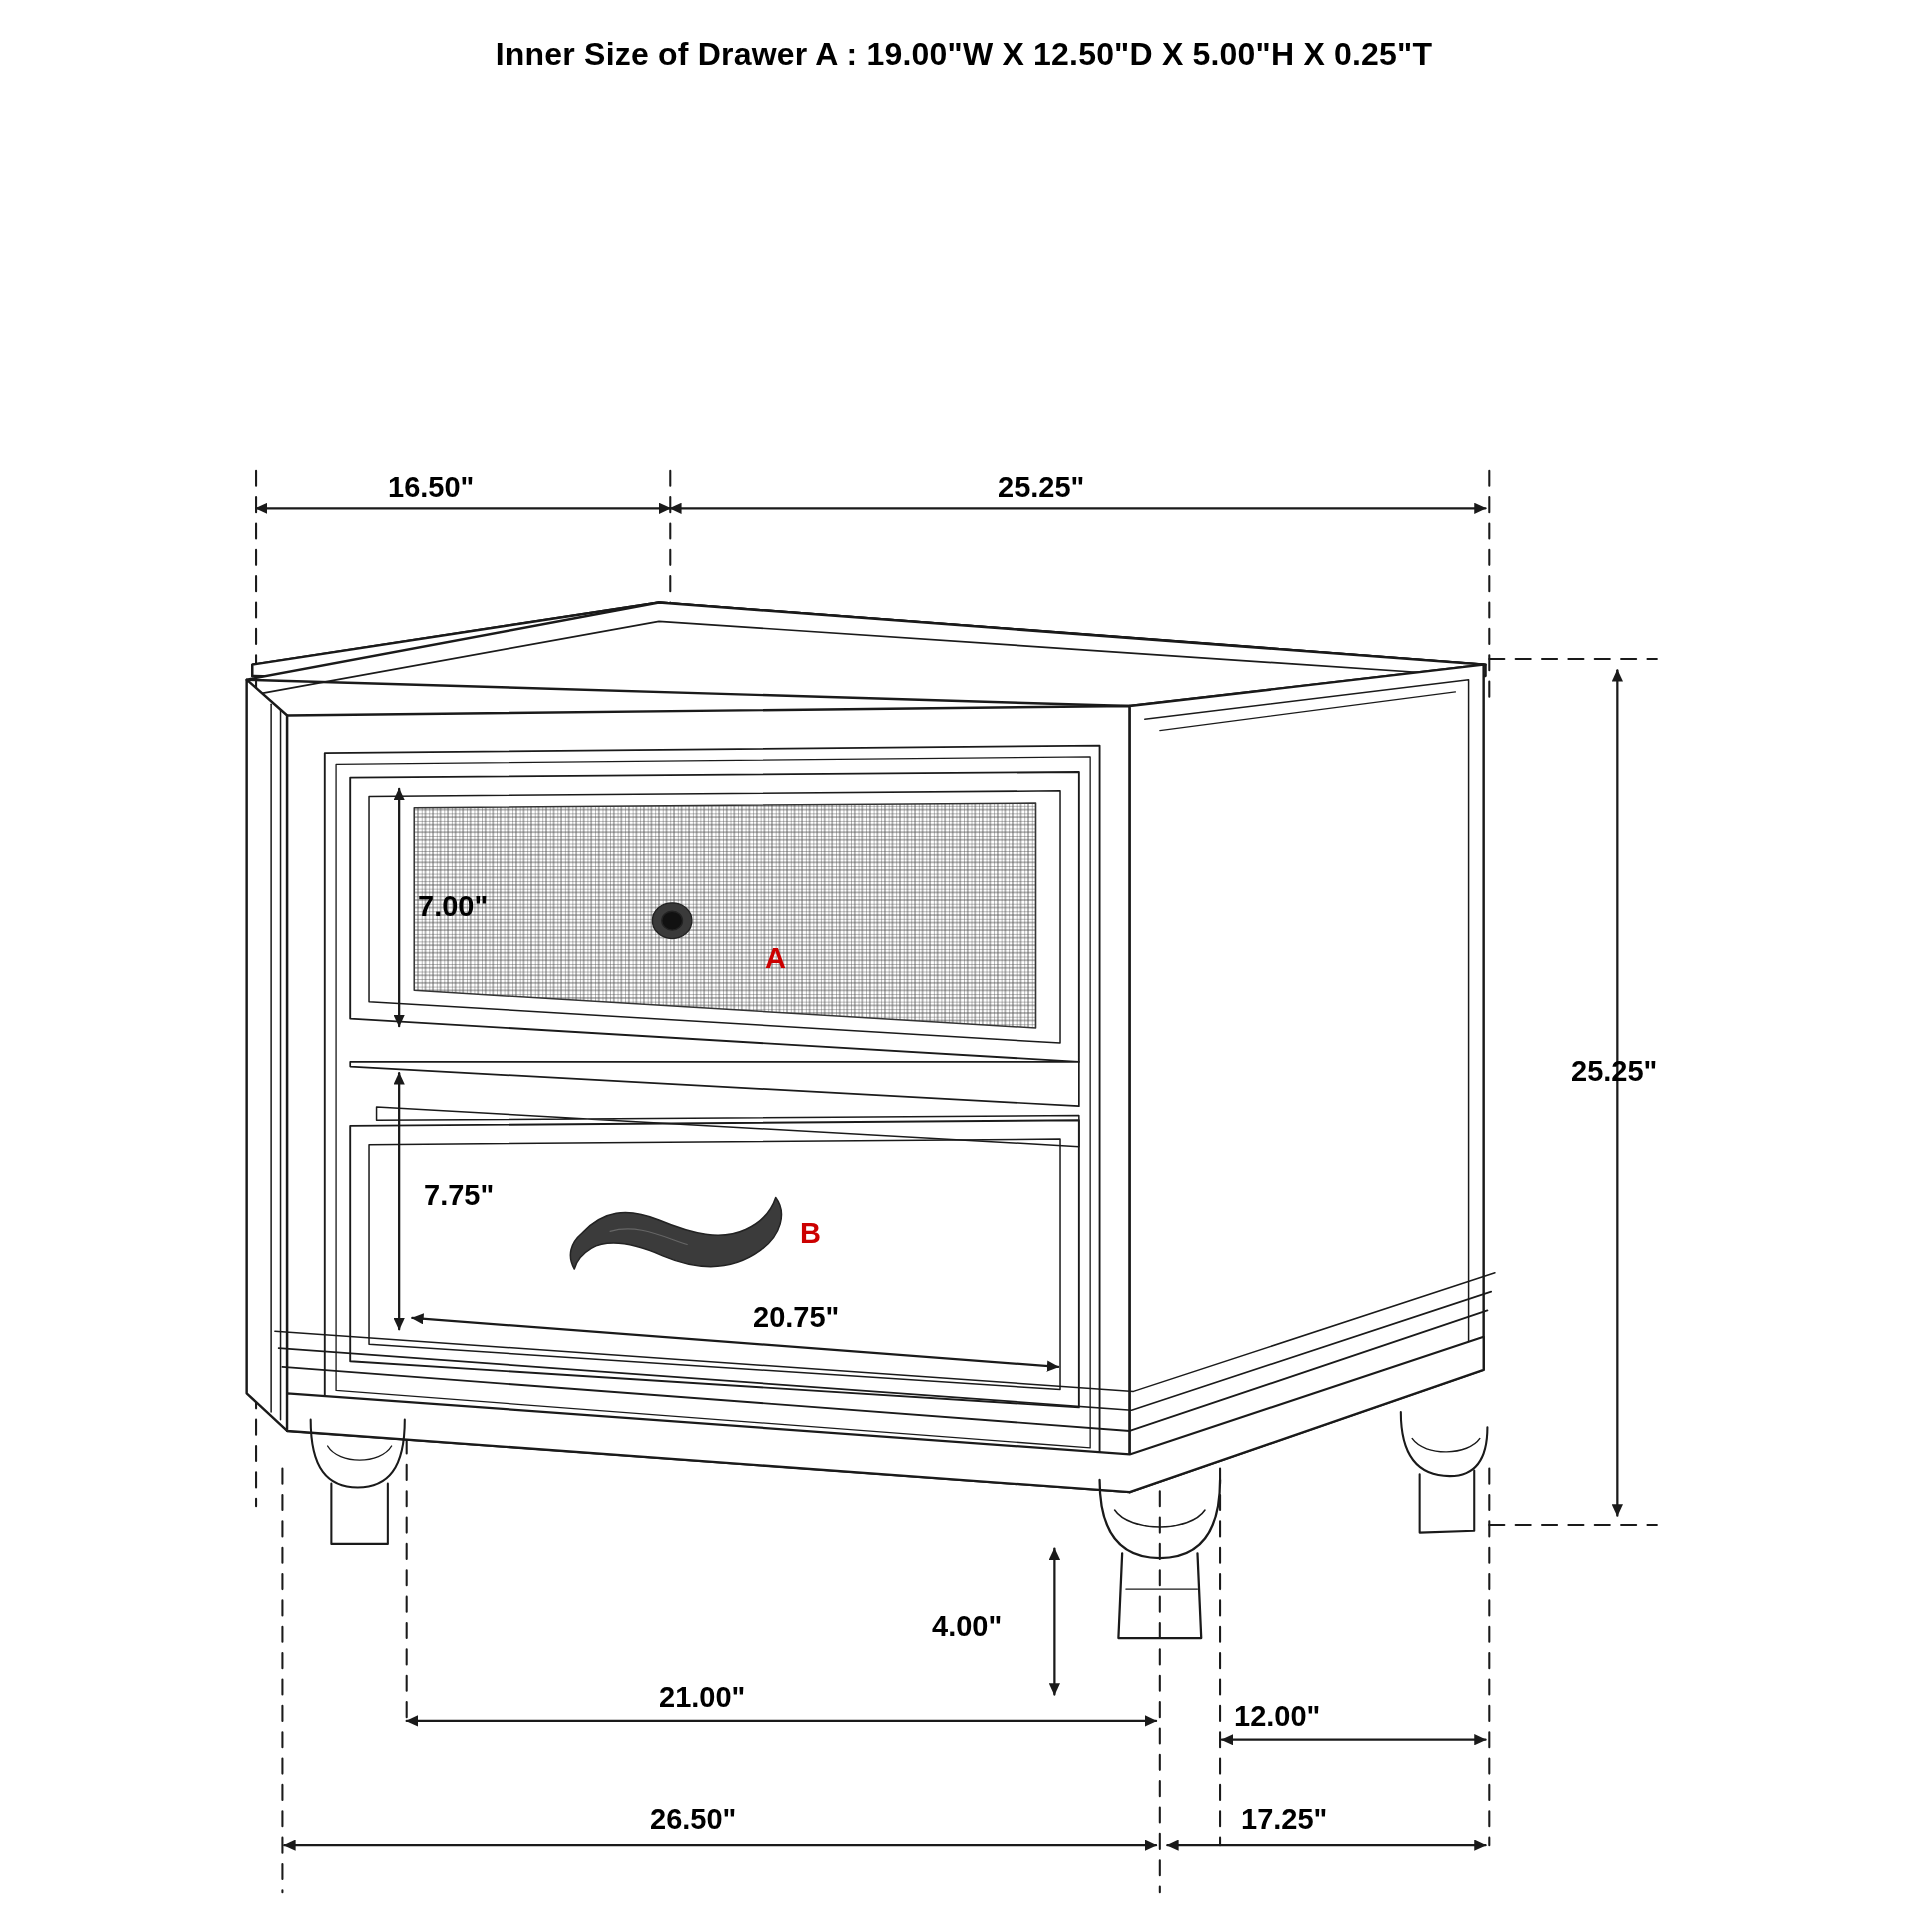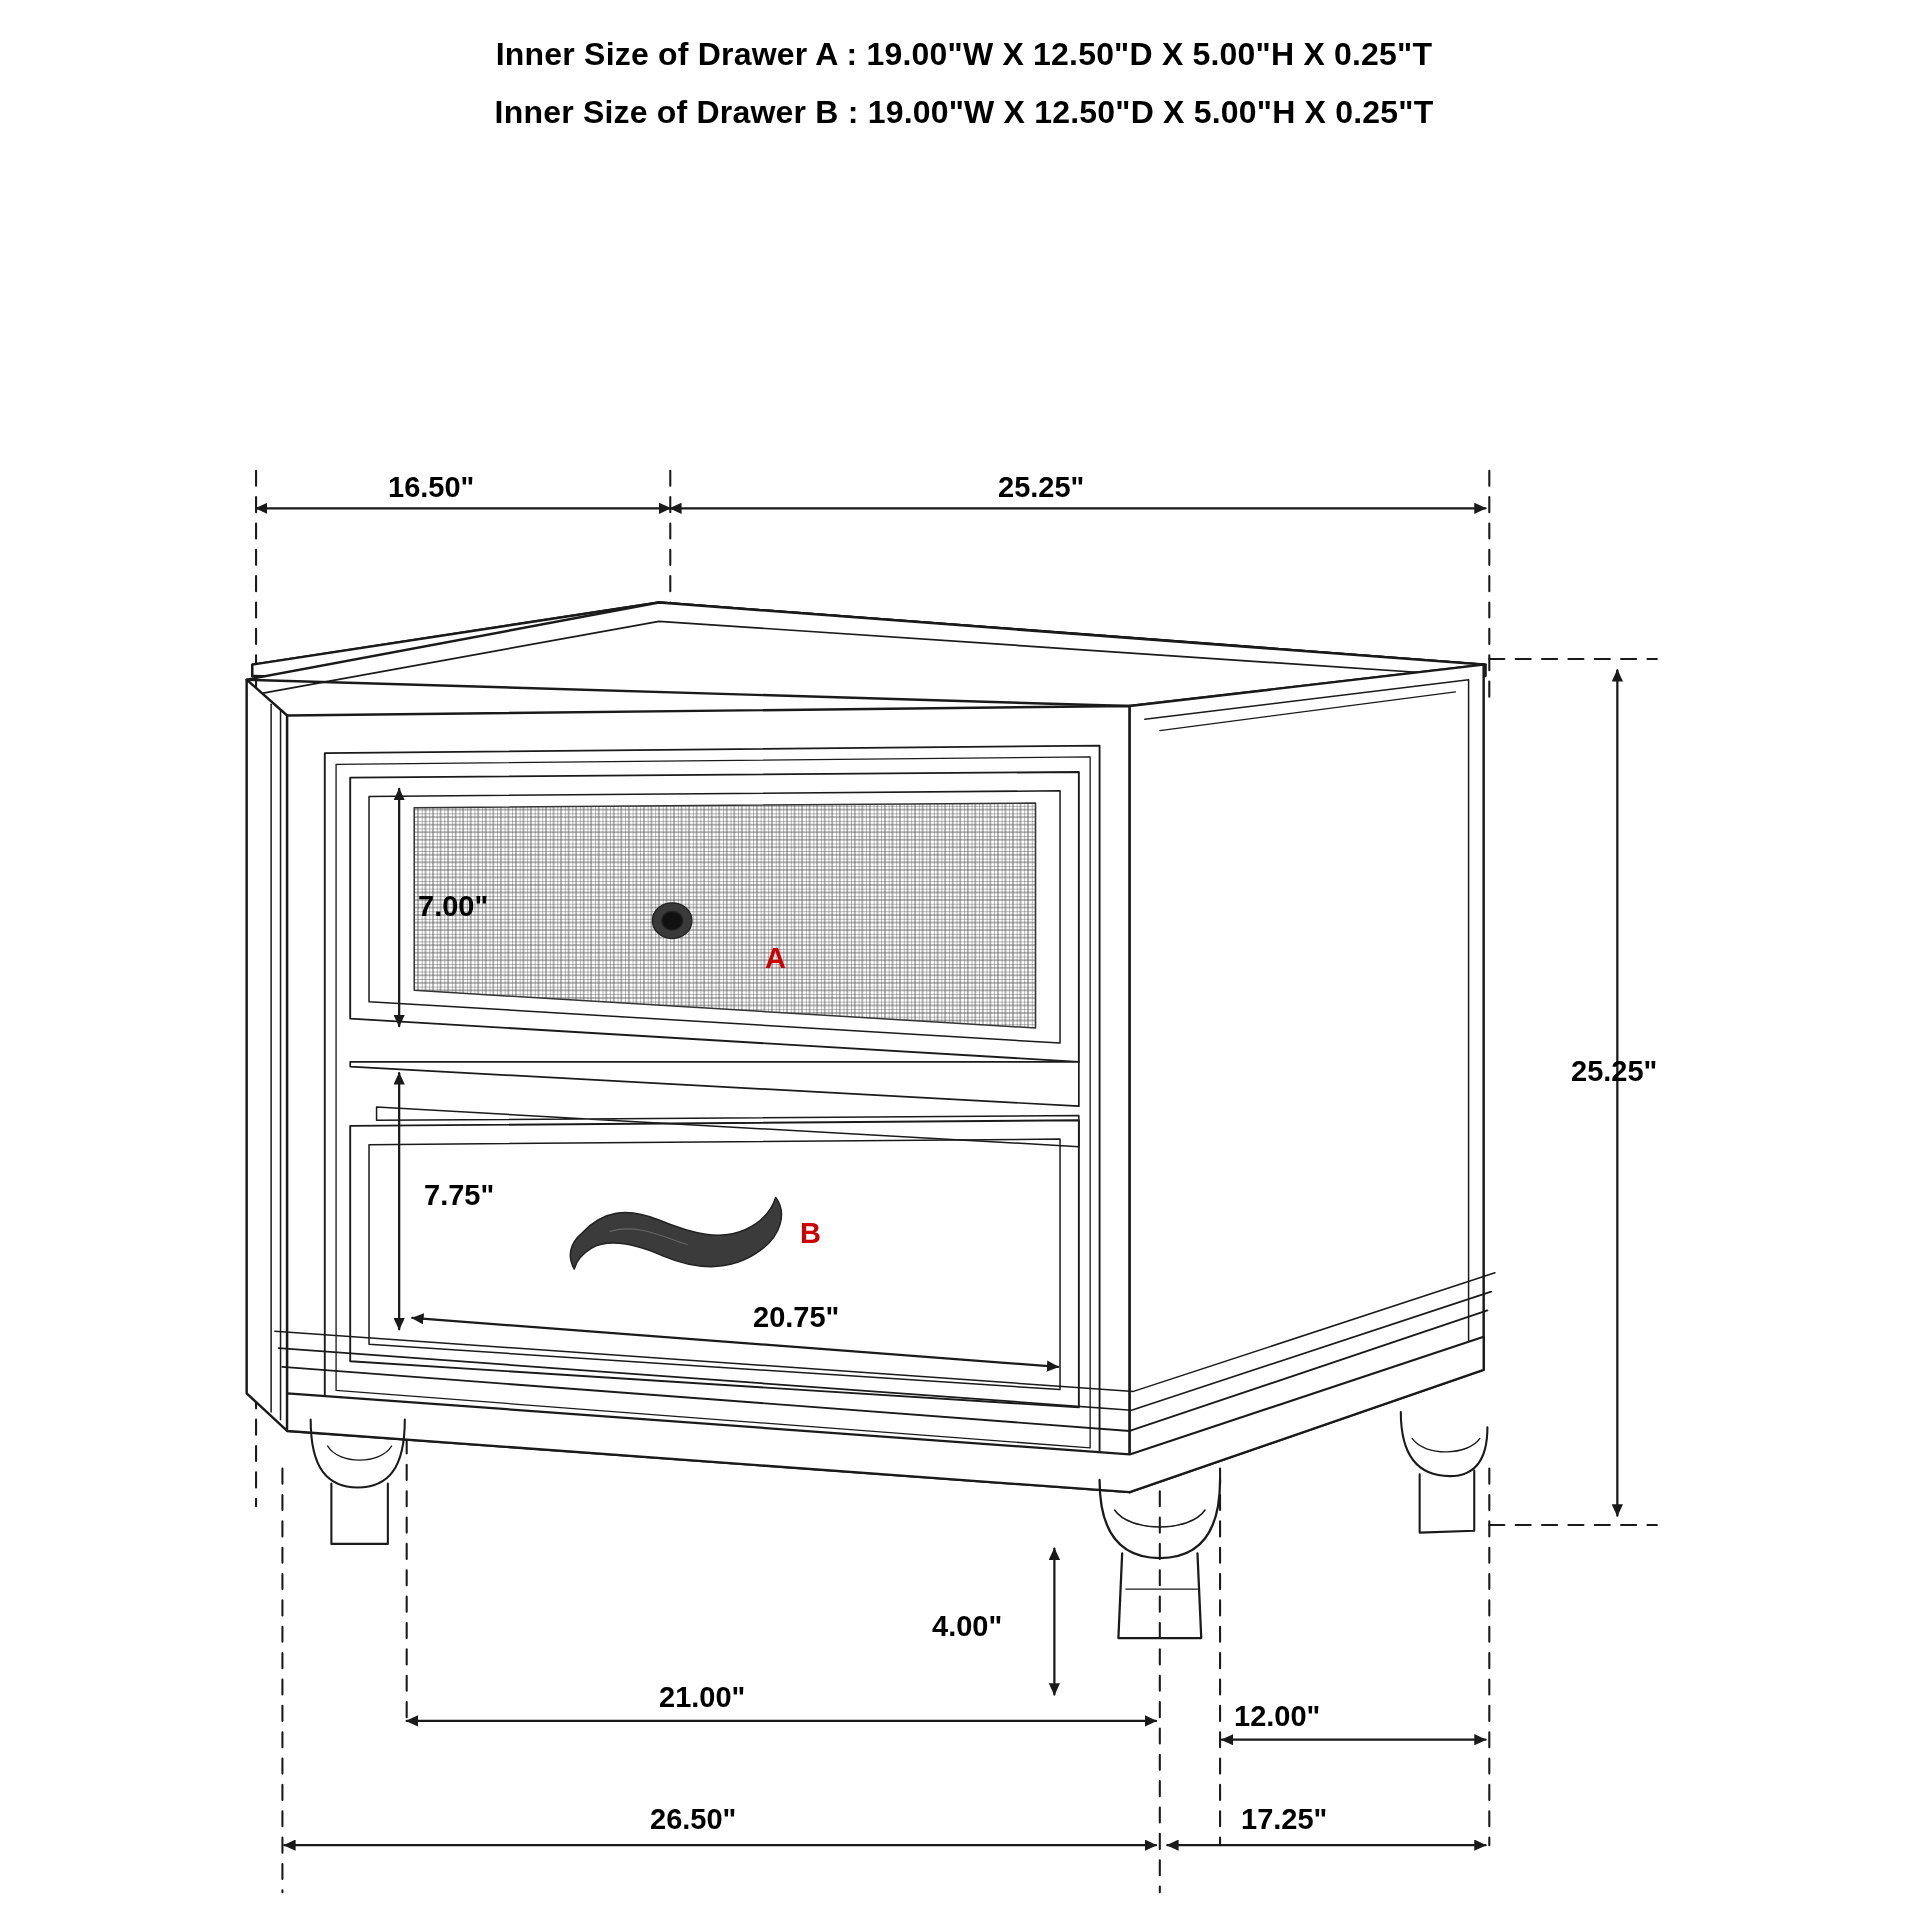--- a/index.html
+++ b/index.html
@@ -52,21 +52,20 @@
     font-size: 29px;
     color: #cc0000;
   }
 </style>
 </head>
 <body>
 
 <div id="stage">
 
   <div class="hdr" id="hdr1">Inner Size of Drawer A :  19.00"W X 12.50"D X 5.00"H X  0.25"T</div>
-  <div class="hdr" id="hdr2">Inner Size of Drawer B :  19.00"W X 12.50"D X 5.00"H X  0.25"T</div>
 
   <svg id="drawing" viewBox="0 0 2048 2048">
     <defs>
       <marker id="arrEnd" markerWidth="14" markerHeight="12" refX="12" refY="6" orient="auto" markerUnits="userSpaceOnUse">
         <path d="M0,0 L13,6 L0,12 z" fill="#1a1a1a"></path>
       </marker>
       <marker id="arrStart" markerWidth="14" markerHeight="12" refX="2" refY="6" orient="auto" markerUnits="userSpaceOnUse">
         <path d="M14,0 L1,6 L14,12 z" fill="#1a1a1a"></path>
       </marker>
       <pattern id="mesh" width="8" height="8" patternUnits="userSpaceOnUse">

